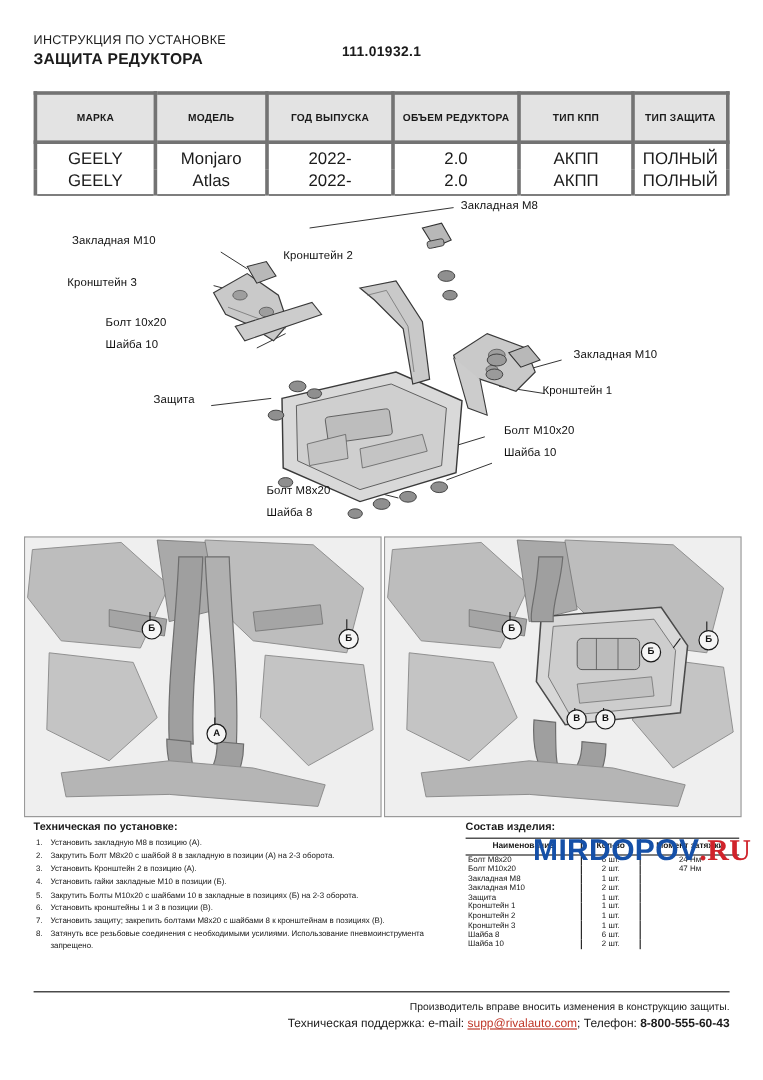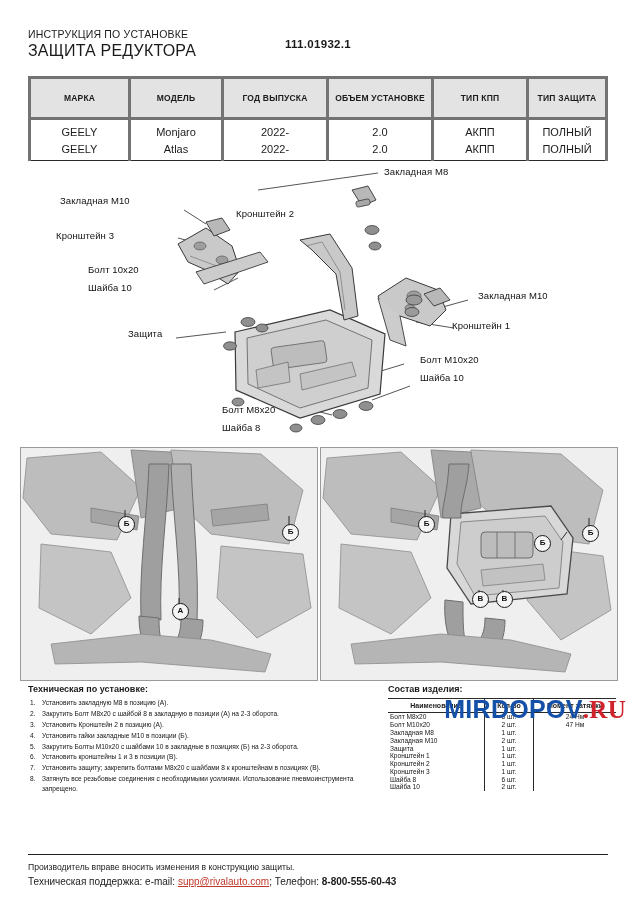--- a/index.html
+++ b/index.html
@@ -33,22 +33,22 @@
     position: absolute;
     left: 0; top: 0;
     line-height: 1.25;
   }
   .hdr-line1 {
     font-size: 10.5px;
     letter-spacing: .2px;
     font-weight: normal;
   }
   .hdr-line2 {
-    font-size: 16px;
-    font-weight: normal;
+    font-size: 13px;
+    font-weight: bold;
     letter-spacing: .2px;
   }
   .header .art {
     position: absolute;
     left: 0; top: 10px;
     width: 580px;
     text-align: center;
     font-size: 11.5px;
     font-weight: bold;
     letter-spacing: .3px;
@@ -69,21 +69,21 @@
   }
   .spec-table th {
     background: #e3e3e3;
     font-size: 8.5px;
     font-weight: bold;
     height: 36px;
     line-height: 1.25;
     letter-spacing: .2px;
   }
   .spec-table td {
-    font-size: 11px;
+    font-size: 14px;
     height: 15px;
     border-top: none;
     border-bottom: none;
   }
   .spec-table tr.first-data td { padding-top: 4px; }
   .spec-table tr.last-data td { padding-bottom: 4px; border-bottom: 1px solid #2a2a2a; }
 
   
   .diagram {
     position: absolute;
@@ -194,22 +194,23 @@
     padding: 0.4px 2px;
     text-align: left;
     color: #151515;
   }
   .comp-table td.c { text-align: center; }
   .comp-table .vline-l { border-left: 1px solid #2a2a2a; }
 
   
   .footer {
     position: absolute;
-    left: 28px; top: 860px;
+    left: 28px; top: 832px;
     width: 580px;
+    text-align: right;
   }
   .footer .hr {
     position: absolute;
     left: 0; top: -6px;
     width: 580px;
     height: 1px;
     background: #1f1f1f;
   }
   .footer .l1 {
     font-size: 8.6px;
@@ -248,21 +249,21 @@
     </div>
     <div class="art">111.01932.1</div>
   </div>
 
   <table class="spec-table">
     <thead>
       <tr>
         <th style="width:95px">МАРКА</th>
         <th style="width:88px">МОДЕЛЬ</th>
         <th style="width:100px">ГОД ВЫПУСКА</th>
-        <th style="width:100px">ОБЪЕМ УСТАНОВКЕ</th>
+        <th style="width:100px">ОБЪЕМ РЕДУКТОРА</th>
         <th style="width:90px">ТИП КПП</th>
         <th>ТИП ЗАЩИТА</th>
       </tr>
     </thead>
     <tbody>
       <tr class="first-data">
         <td>GEELY</td>
         <td>Monjaro</td>
         <td>2022-</td>
         <td>2.0</td>

